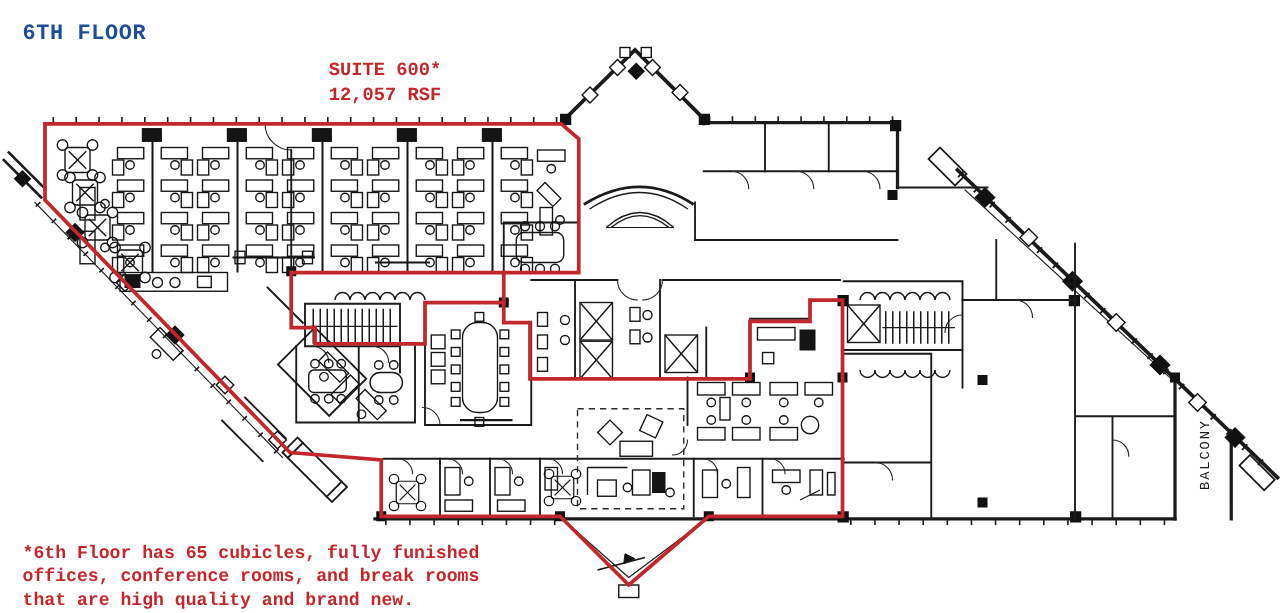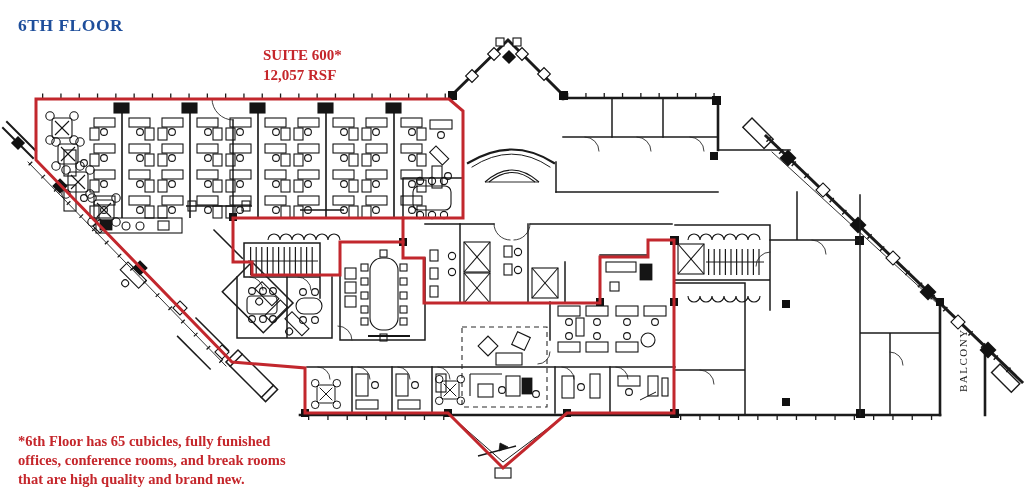--- a/index.html
+++ b/index.html
@@ -1,17 +1,17 @@
 <!DOCTYPE html>
 <html><head>
 <meta charset="utf-8">
 <style>
   html,body{margin:0;padding:0;background:#fff;}
   .stage{position:relative;width:1028px;height:490px;background:#ffffff;overflow:hidden;
-         font-family:Liberation Serif, serif;}
+         font-family:Liberation Mono, monospace;}
   svg{display:block;}
   .w  {stroke:#1b1b1b;fill:none;stroke-width:2.6;stroke-linecap:square;}
   .wi {stroke:#1b1b1b;fill:none;stroke-width:1.5;stroke-linecap:square;}
   .door{stroke:#2a2a2a;fill:none;stroke-width:0.9;}
   .fu {stroke:#151515;fill:none;stroke-width:1.1;}
   .fuf{stroke:#151515;fill:#151515;stroke-width:0.8;}
   .col{fill:#111;stroke:none;}
   .osq{fill:#fff;stroke:#111;stroke-width:1.1;}
   .dash{stroke:#2a2a2a;fill:none;stroke-width:1.1;stroke-dasharray:5 4;}
   .title-text{font-weight:bold;font-size:17.5px;letter-spacing:.5px;}

